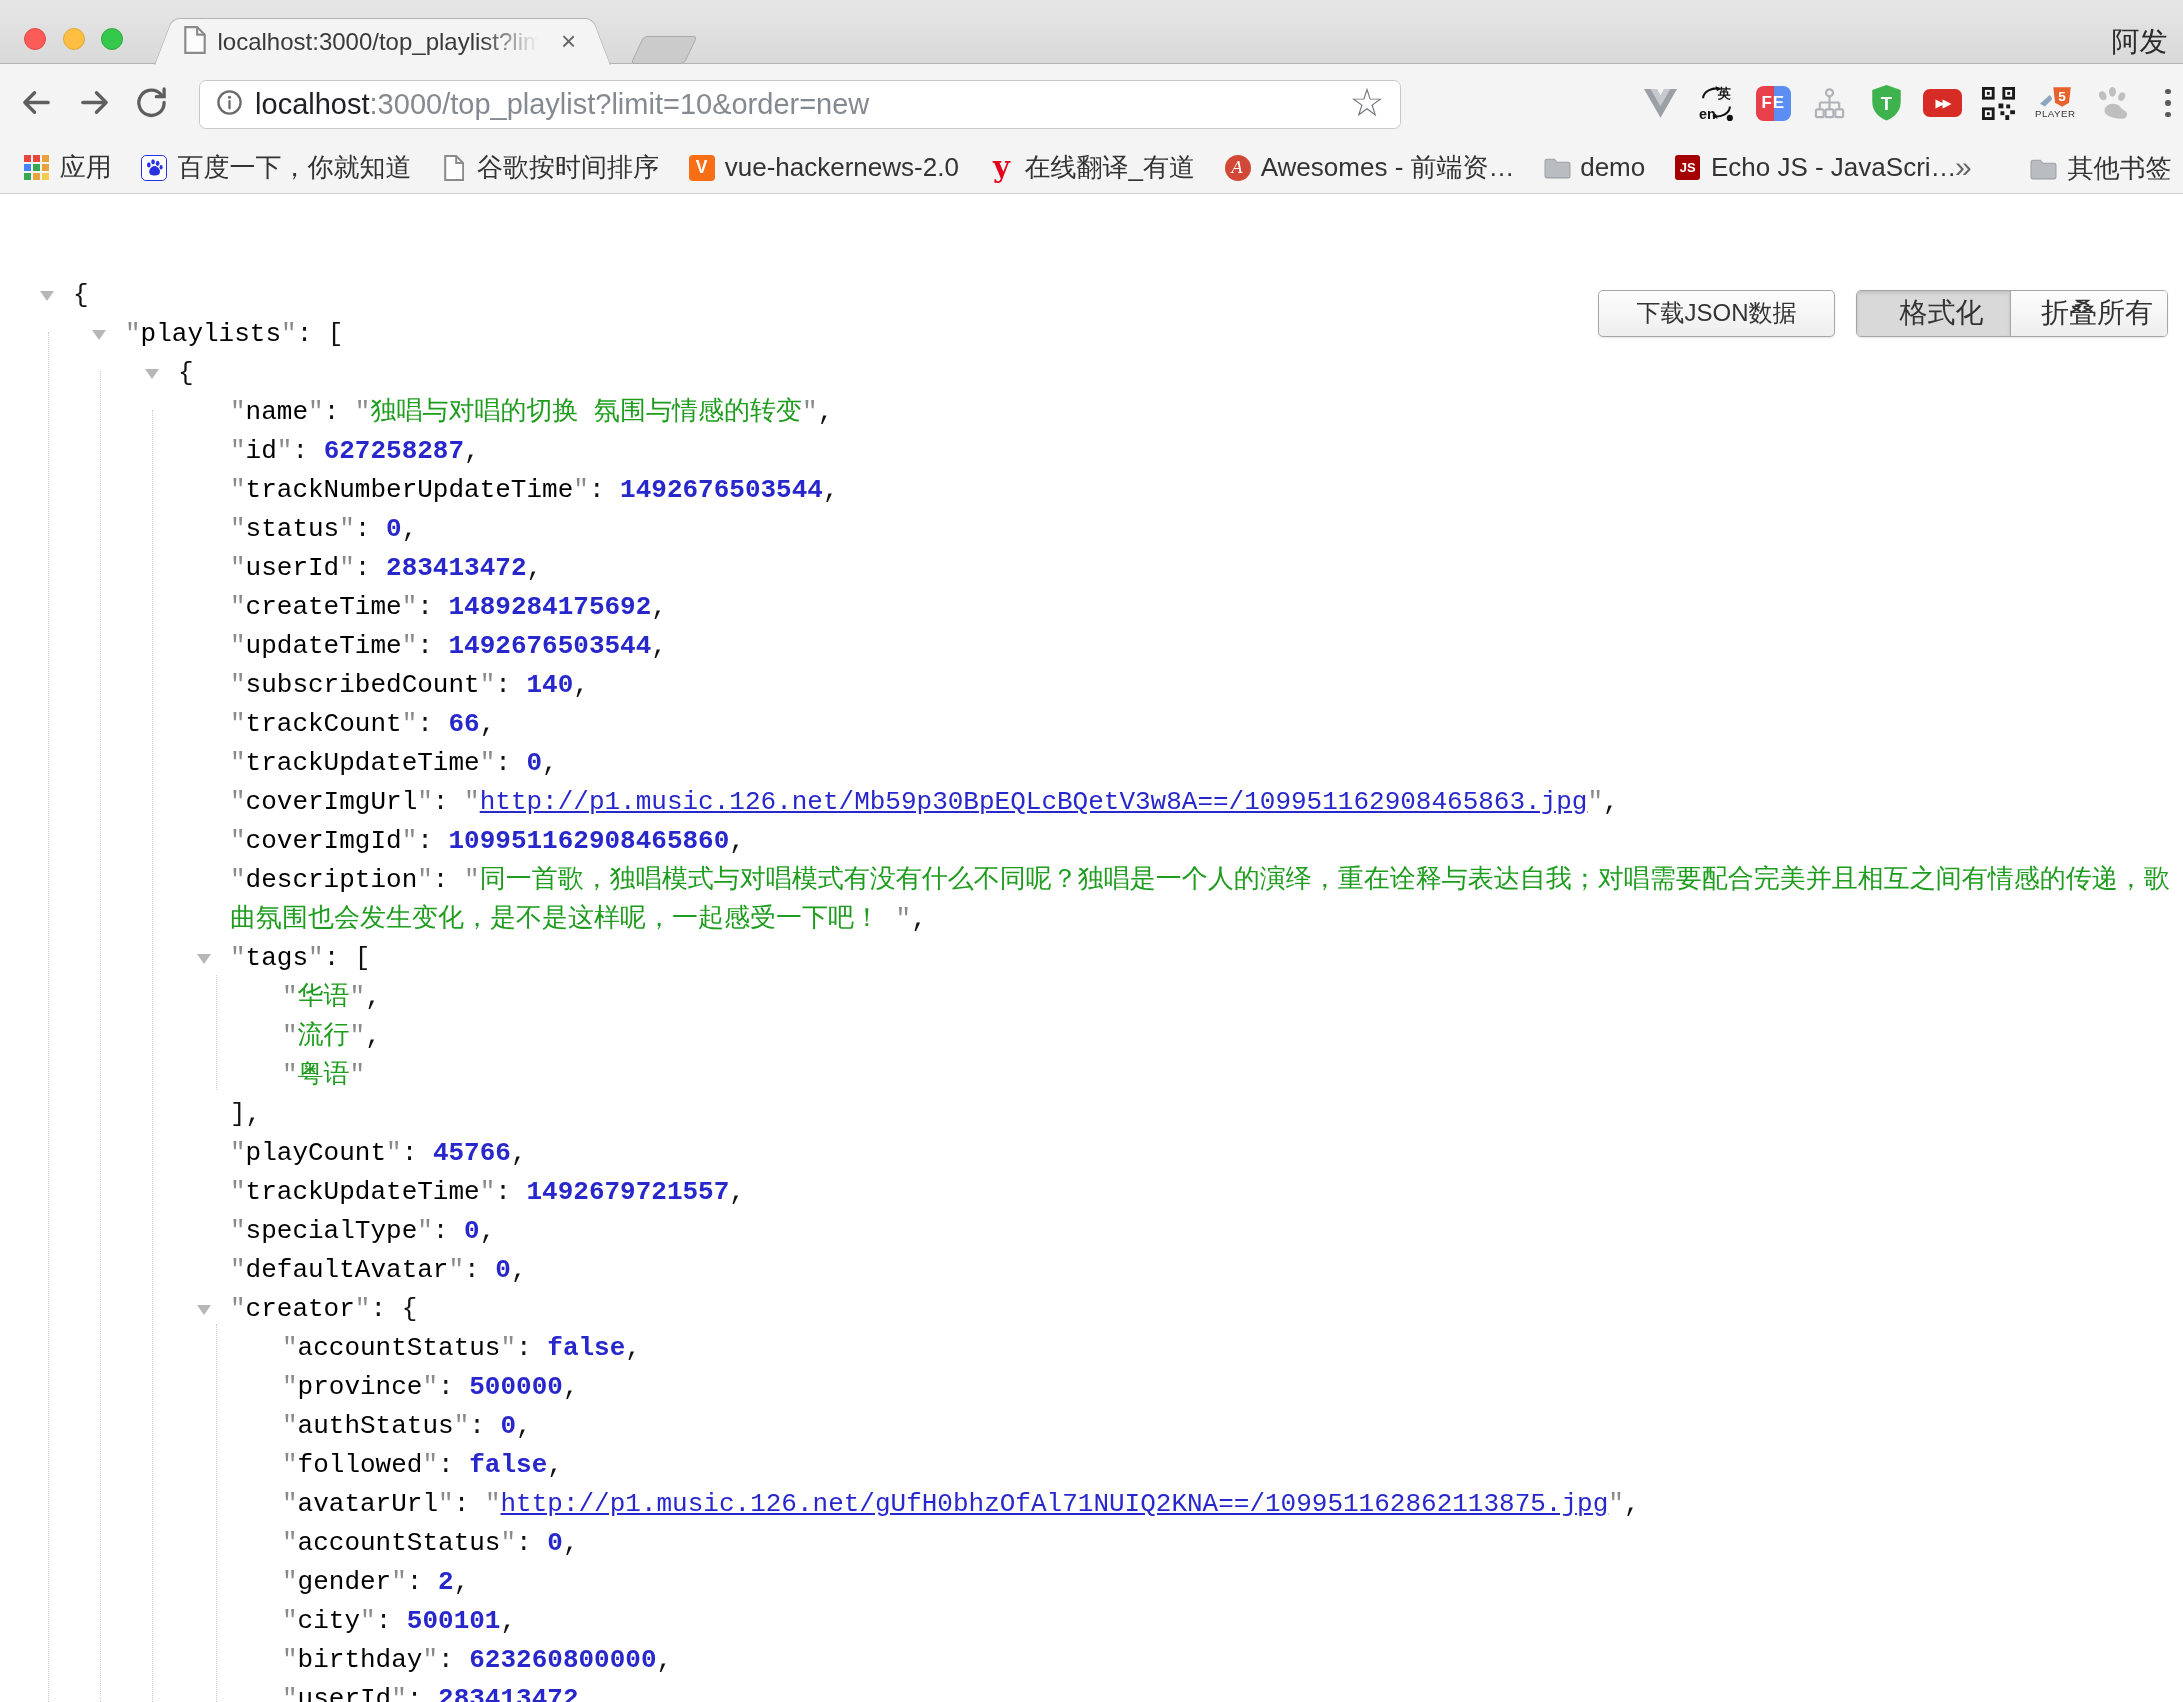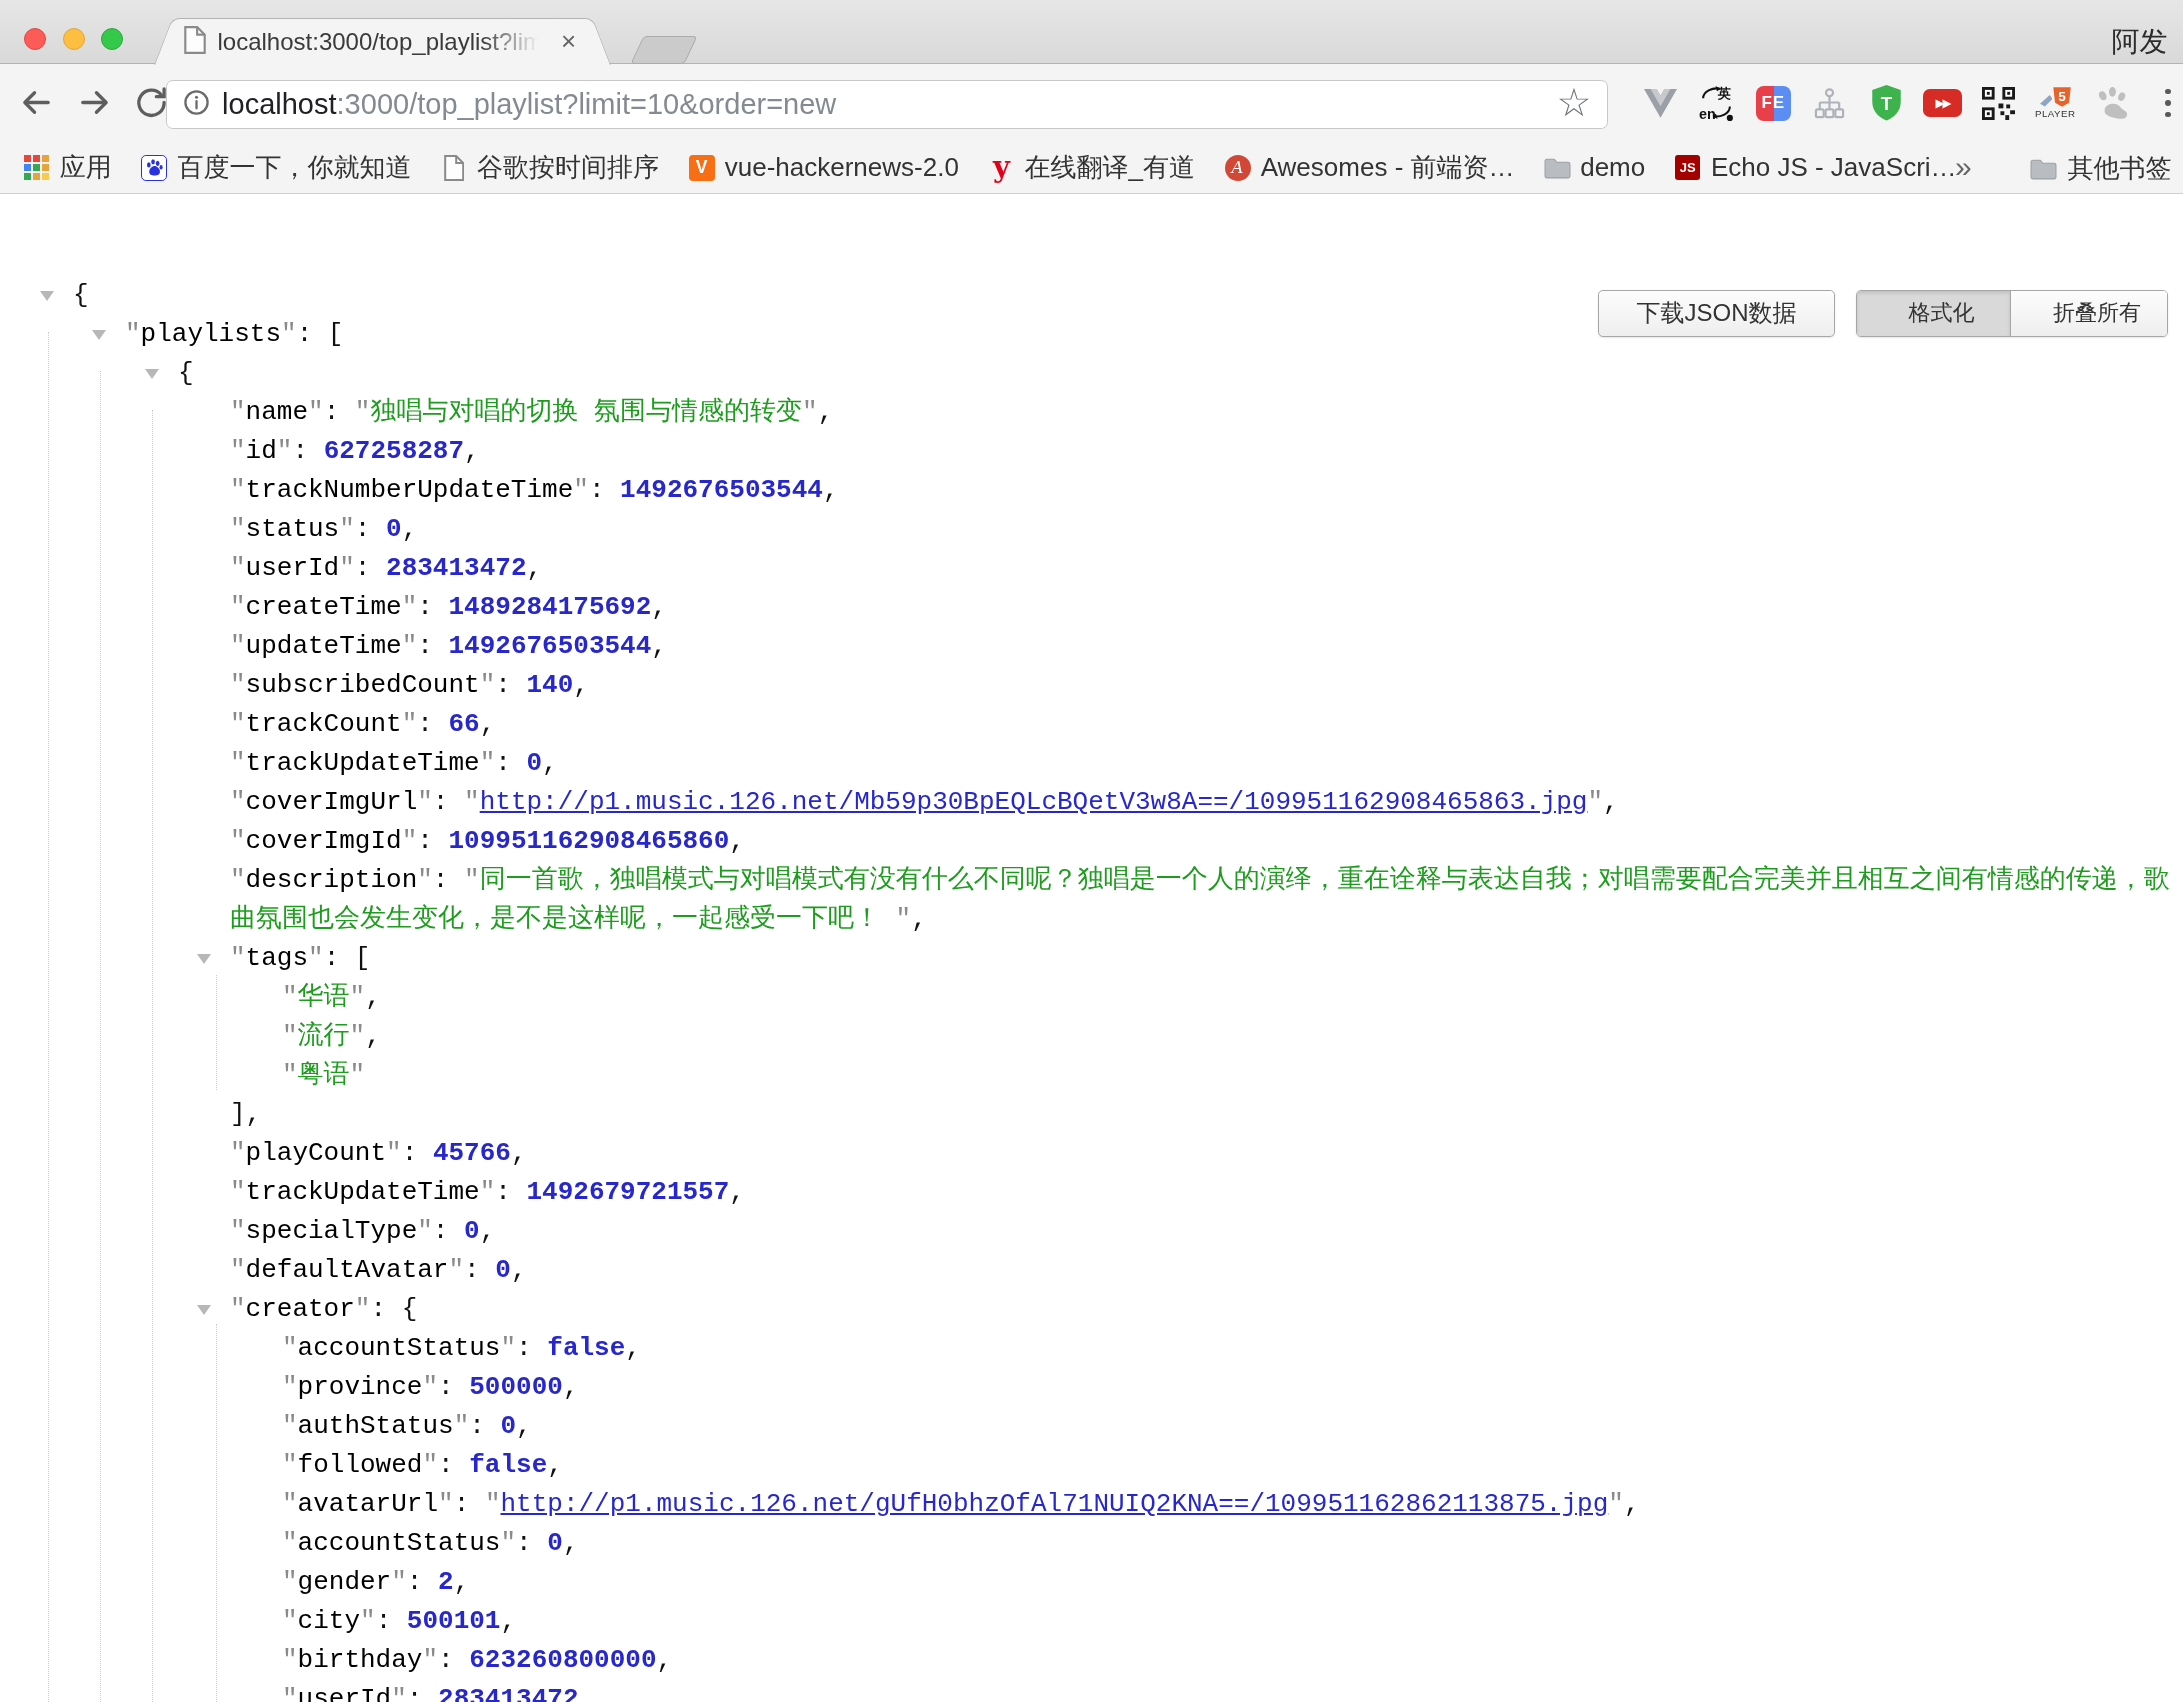--- a/index.html
+++ b/index.html
@@ -23,21 +23,21 @@
   .tab-inner{position:relative;z-index:3;display:flex;align-items:center;height:100%;padding:0 3.9px;}
   .tab-title{flex:1;font-size:24px;color:#3a3a3a;white-space:nowrap;overflow:hidden;margin-left:11.6px;position:relative;}
   .tab-fade{position:absolute;right:35px;top:7.8px;width:68px;height:33px;background:linear-gradient(90deg,rgba(244,244,244,0),#f4f4f4 85%);z-index:4;}
   .tab-close{font-size:26px;color:#666;margin:0 3.9px 1.9px 3.9px;line-height:1;}
   .newtab{position:absolute;left:637px;top:36px;width:54px;height:28px;background:#cbcbcb;border:1px solid #ababab;border-radius:3.9px;transform:skewX(-25deg);}
   .profile{position:absolute;right:15.5px;top:23px;font-size:28px;color:#2b2b2b;}
   
   .toolbar{position:relative;height:78px;background:#f4f4f4;}
   .navbtn{position:absolute;top:20.4px;width:37px;height:37px;display:flex;align-items:center;justify-content:center;}
   .nav-back{left:17.5px;} .nav-fwd{left:76px;} .nav-reload{left:132px;}
-  .urlbar{position:absolute;left:166px;top:15.5px;width:1442px;height:49px;background:#fff;border:1px solid #c8c8c8;border-radius:6.8px;display:flex;align-items:center;padding:0 15.5px;}
+  .urlbar{position:absolute;left:199px;top:15.5px;width:1202px;height:49px;background:#fff;border:1px solid #c8c8c8;border-radius:6.8px;display:flex;align-items:center;padding:0 15.5px;}
   .url{font-size:29px;margin-left:12.6px;white-space:nowrap;overflow:hidden;flex:1;}
   .url .host{color:#202124;} .url .rest{color:#848a91;}
   .star{font-size:39px;color:#6f7479;line-height:1;margin-top:-3.9px;}
   .extensions{position:absolute;left:1642px;top:0;height:78px;display:flex;align-items:center;gap:19.4px;}
   .ext{width:37px;height:47px;display:flex;align-items:center;justify-content:center;flex-direction:column;}
   .ext-fe-box{width:35px;height:35px;border-radius:7.8px;background:linear-gradient(90deg,#e8404a 50%,#5b8df2 50%);color:#fff;font-weight:bold;font-size:17px;display:flex;align-items:center;justify-content:center;letter-spacing:1px;}
   .ext-ff-box{width:39px;height:28px;border-radius:6.8px;background:#d62c25;color:#fff;font-size:11.6px;display:flex;align-items:center;justify-content:center;letter-spacing:-1.9px;}
   .h5wrap{display:flex;flex-direction:column;align-items:center;}
   .h5row{display:flex;align-items:flex-end;gap:1px;}
   .h5shield{width:17.5px;height:19.4px;background:#e8622c;clip-path:polygon(0 0,100% 0,90% 80%,50% 100%,10% 80%);color:#fff;font-weight:bold;font-size:13.6px;display:flex;align-items:center;justify-content:center;}
@@ -55,21 +55,21 @@
   .ydao{font-family:"DejaVu Serif",serif;font-weight:bold;font-size:29px;color:#e2001a;line-height:1;}
   .awecircle{width:26px;height:26px;border-radius:50%;background:#d14836;color:#fff;font-family:"DejaVu Serif",serif;font-style:italic;font-size:16.5px;display:flex;align-items:center;justify-content:center;}
   .jsbox{width:25px;height:25px;border-radius:2.9px;background:#a50000;color:#fff;font-weight:bold;font-size:13px;display:flex;align-items:center;justify-content:center;}
   .bm-over{position:absolute;left:1955px;font-size:30px;color:#666;top:7.8px;}
   .other{position:absolute;right:11.6px;top:0;height:52px;display:flex;gap:10.7px;align-items:center;font-size:26px;color:#333;}
   
   .page{position:relative;background:#fff;height:1507px;}
   .btn{position:absolute;height:47px;border:1px solid #a6a6a6;border-radius:4.9px;background:linear-gradient(#fdfdfd,#eee);font-size:24px;color:#333;display:flex;align-items:center;justify-content:center;box-shadow:0 1px 1.9px rgba(0,0,0,.10);}
   .btn-download{left:1598px;top:13.6px;width:237px;}
   .seg{position:absolute;left:1856px;top:13.6px;width:312px;height:47px;border:1px solid #a6a6a6;border-radius:4.9px;display:flex;overflow:hidden;box-shadow:0 1px 1.9px rgba(0,0,0,.10);}
-  .seg-cell{display:flex;align-items:center;justify-content:center;font-size:22px;color:#333;padding-left:16px;}
+  .seg-cell{display:flex;align-items:center;justify-content:center;font-size:28px;color:#333;padding-left:16px;}
   .seg-format{width:153px;background:#d9d9d9;box-shadow:inset 0 1.9px 3.9px rgba(0,0,0,.12);}
   .seg-collapse{width:157px;background:linear-gradient(#fdfdfd,#eee);border-left:1px solid #a6a6a6;}
   
   #json{position:relative;margin-top:82px;width:2178px;}
   .jline{position:relative;font-family:"Liberation Mono","DejaVu Sans Mono",monospace;font-size:26px;line-height:39px;color:#111;padding-right:5.8px;}
   .tri{position:absolute;top:14.6px;width:0;height:0;border-left:7.8px solid transparent;border-right:7.8px solid transparent;border-top:10.7px solid #b7b7b7;}
   .tq{color:var(--c-quote);}
   .tk{color:#000;}
   .ts{color:var(--c-string);}
   .tn{color:var(--c-number);font-weight:bold;}

